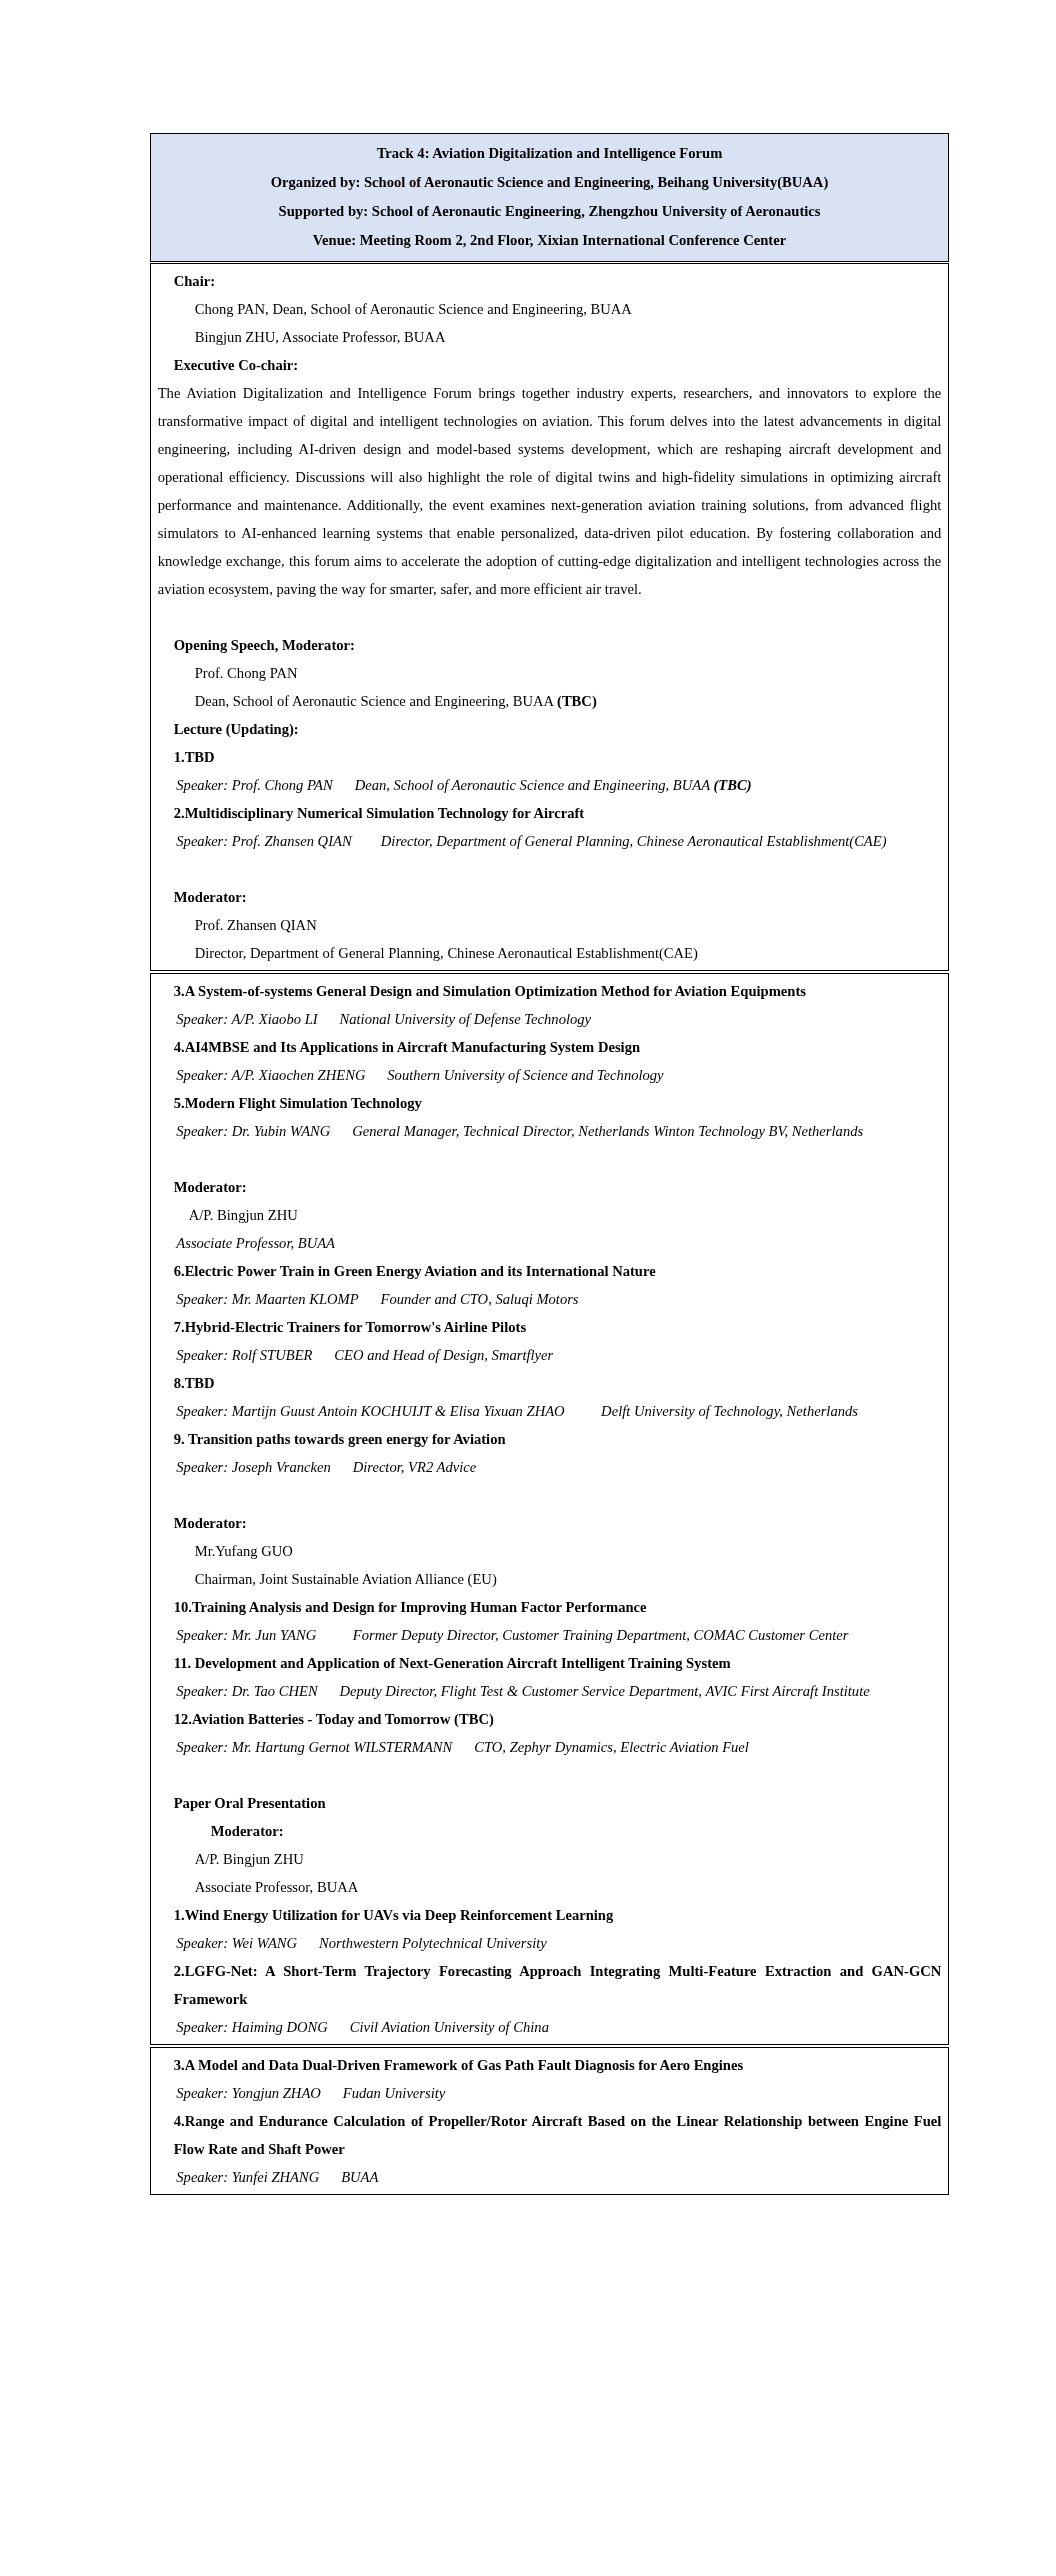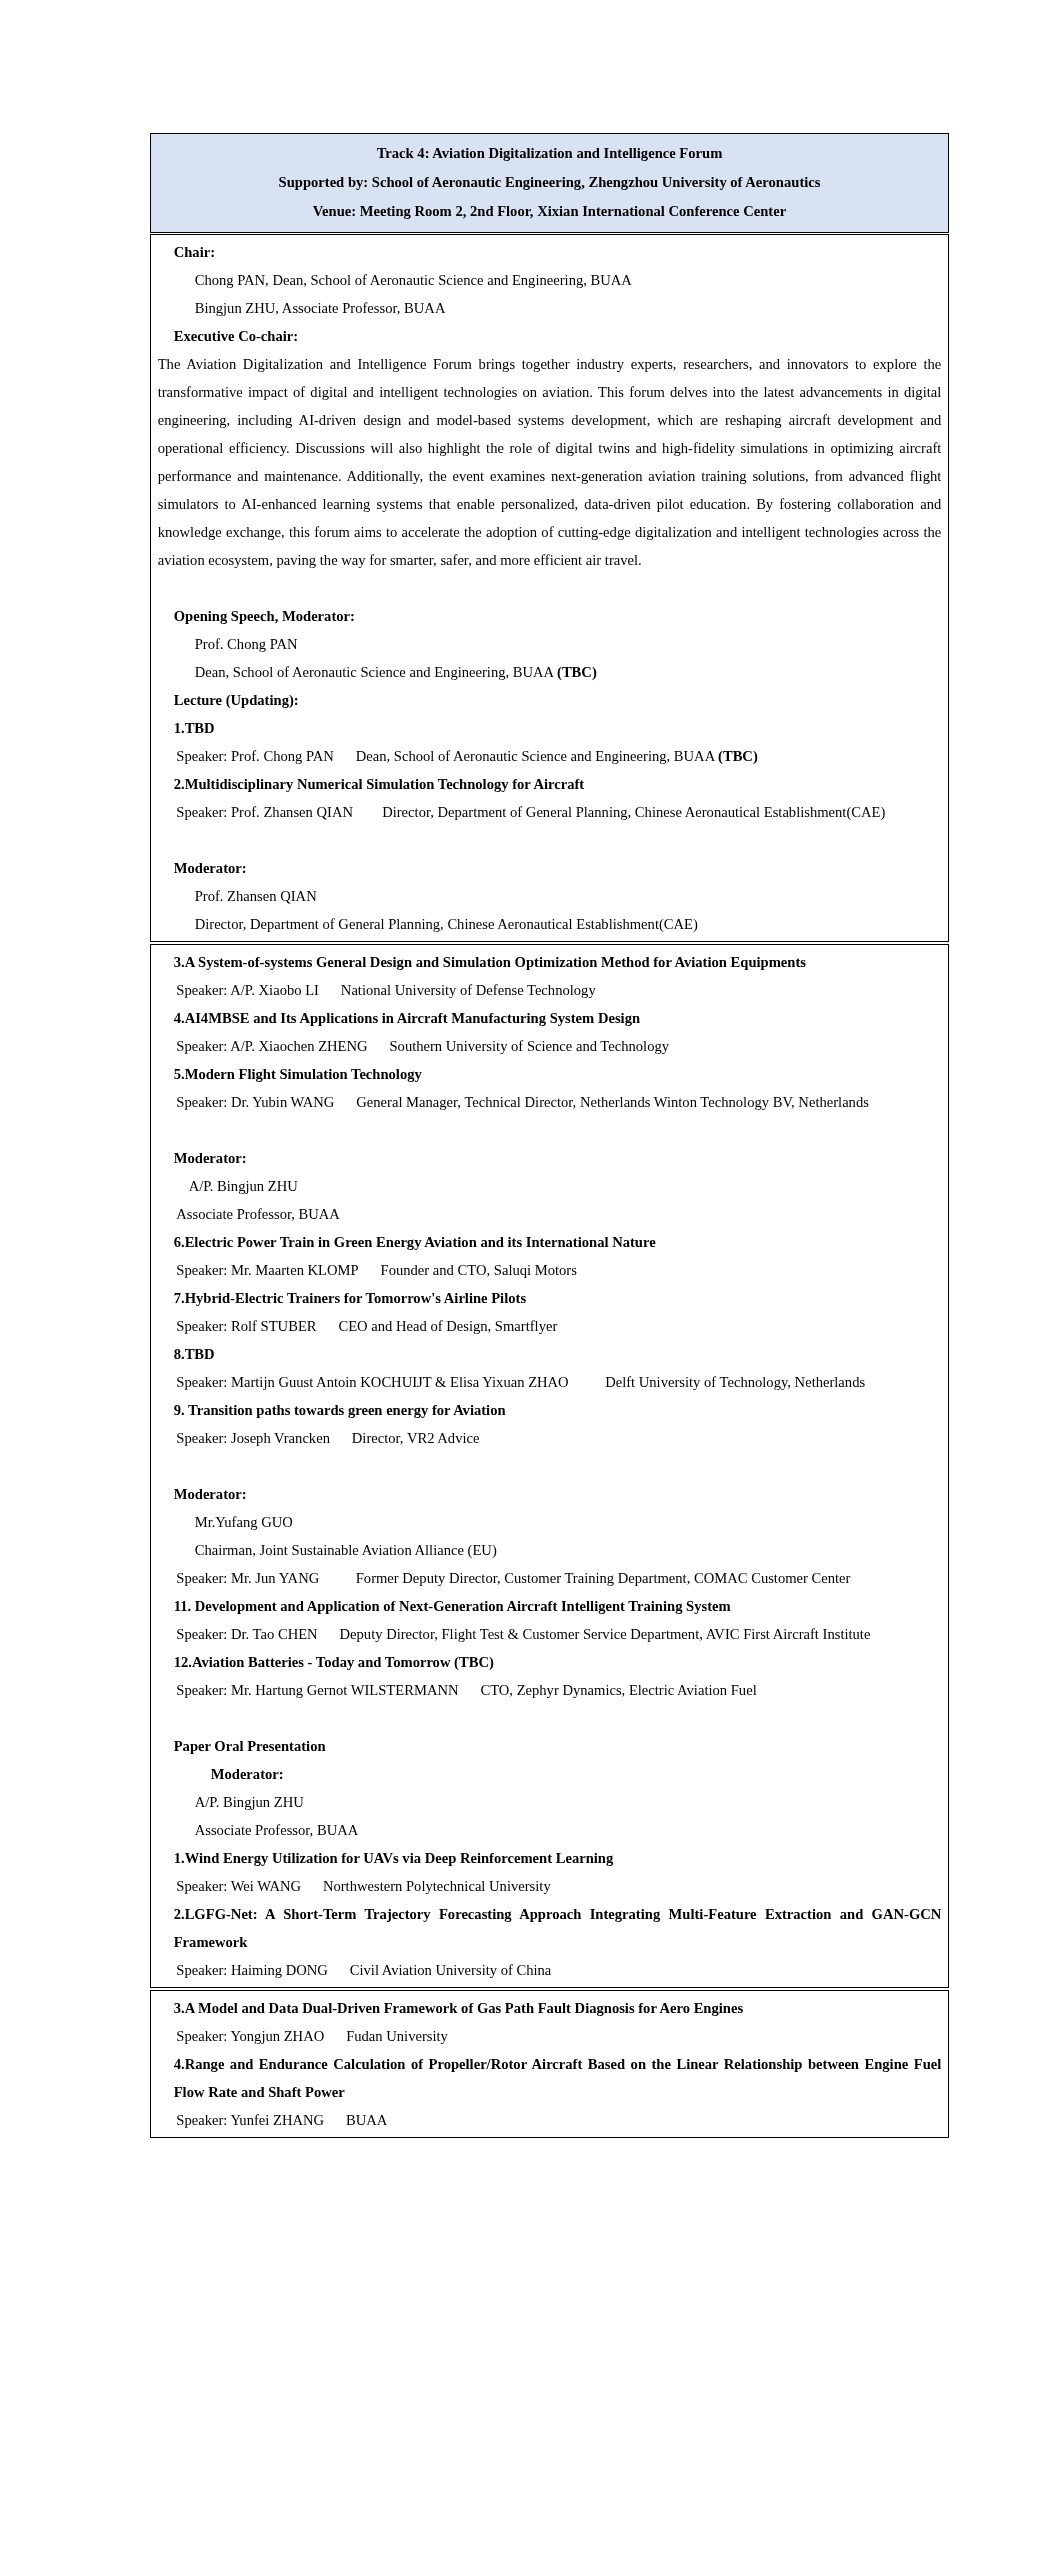--- a/index.html
+++ b/index.html
@@ -6,31 +6,32 @@
   .page{position:relative;width:1056px;height:2576px;background:#ffffff;overflow:hidden;
         font-family:"Liberation Serif","DejaVu Serif",serif;color:#000;}
   .doc{position:absolute;left:150px;top:133px;width:799px;}
   .cell{box-sizing:border-box;width:799px;border:1.3px solid #000;background:#fff;
         padding:3.3px 6.7px;margin-bottom:1.3px;}
   .cell.head{text-align:center;padding:5.3px 9.3px;}
   .para{font-size:14.6px;line-height:28px;min-height:28px;text-align:left;}
   .head .para{font-weight:bold;text-align:center;line-height:29px;min-height:29px;}
   .bold{font-weight:bold;margin-left:16px;}
   .just{text-align:justify;}
-  .i1{text-indent:18.6px;}
+  .i1{text-indent:18.6px;font-style:italic;}
   .i2{text-indent:31px;}
   .i3{text-indent:37px;}
 </style>
 </head>
 <body>
 
 <div class="page">
   <div class="doc">
     <div class="cell head" style="background: rgb(217, 226, 243);">
         <div class="para ">Track 4: Aviation Digitalization and Intelligence Forum</div>
+        <div class="para ">Organized by: School of Aeronautic Science and Engineering, Beihang University(BUAA)</div>
         <div class="para ">Supported by: School of Aeronautic Engineering, Zhengzhou University of Aeronautics</div>
         <div class="para ">Venue: Meeting Room 2, 2nd Floor, Xixian International Conference Center</div>
       </div>
     <div class="cell">
         <div class="para bold">Chair:</div>
         <div class="para i3">Chong PAN, Dean, School of Aeronautic Science and Engineering, BUAA</div>
         <div class="para i3">Bingjun ZHU, Associate Professor, BUAA</div>
         <div class="para bold">Executive Co-chair:</div>
         <div class="para just">The Aviation Digitalization and Intelligence Forum brings together industry experts, researchers, and innovators to explore the transformative impact of digital and intelligent technologies on aviation. This forum delves into the latest advancements in digital engineering, including AI-driven design and model-based systems development, which are reshaping aircraft development and operational efficiency. Discussions will also highlight the role of digital twins and high-fidelity simulations in optimizing aircraft performance and maintenance. Additionally, the event examines next-generation aviation training solutions, from advanced flight simulators to AI-enhanced learning systems that enable personalized, data-driven pilot education. By fostering collaboration and knowledge exchange, this forum aims to accelerate the adoption of cutting-edge digitalization and intelligent technologies across the aviation ecosystem, paving the way for smarter, safer, and more efficient air travel.</div>
         <div class="para ">&nbsp;</div>
@@ -63,20 +64,21 @@
         <div class="para bold">7.Hybrid-Electric Trainers for Tomorrow's Airline Pilots</div>
         <div class="para i1">Speaker: Rolf STUBER  CEO and Head of Design, Smartflyer</div>
         <div class="para bold">8.TBD</div>
         <div class="para i1 just">Speaker: Martijn Guust Antoin KOCHUIJT &amp; Elisa Yixuan ZHAO   Delft University of Technology, Netherlands</div>
         <div class="para bold">9. Transition paths towards green energy for Aviation</div>
         <div class="para i1">Speaker: Joseph Vrancken  Director, VR2 Advice</div>
         <div class="para ">&nbsp;</div>
         <div class="para bold">Moderator:</div>
         <div class="para i3">Mr.Yufang GUO</div>
         <div class="para i3">Chairman, Joint Sustainable Aviation Alliance (EU)</div>
+        <div class="para bold">10.Training Analysis and Design for Improving Human Factor Performance</div>
         <div class="para i1 just">Speaker: Mr. Jun YANG   Former Deputy Director, Customer Training Department, COMAC Customer Center</div>
         <div class="para bold">11. Development and Application of Next-Generation Aircraft Intelligent Training System</div>
         <div class="para i1 just">Speaker: Dr. Tao CHEN  Deputy Director, Flight Test &amp; Customer Service Department, AVIC First Aircraft Institute</div>
         <div class="para bold">12.Aviation Batteries - Today and Tomorrow (TBC)</div>
         <div class="para i1">Speaker: Mr. Hartung Gernot WILSTERMANN  CTO, Zephyr Dynamics, Electric Aviation Fuel</div>
         <div class="para ">&nbsp;</div>
         <div class="para bold">Paper Oral Presentation</div>
         <div class="para bold i3">Moderator:</div>
         <div class="para i3">A/P. Bingjun ZHU</div>
         <div class="para i3">Associate Professor, BUAA</div>

